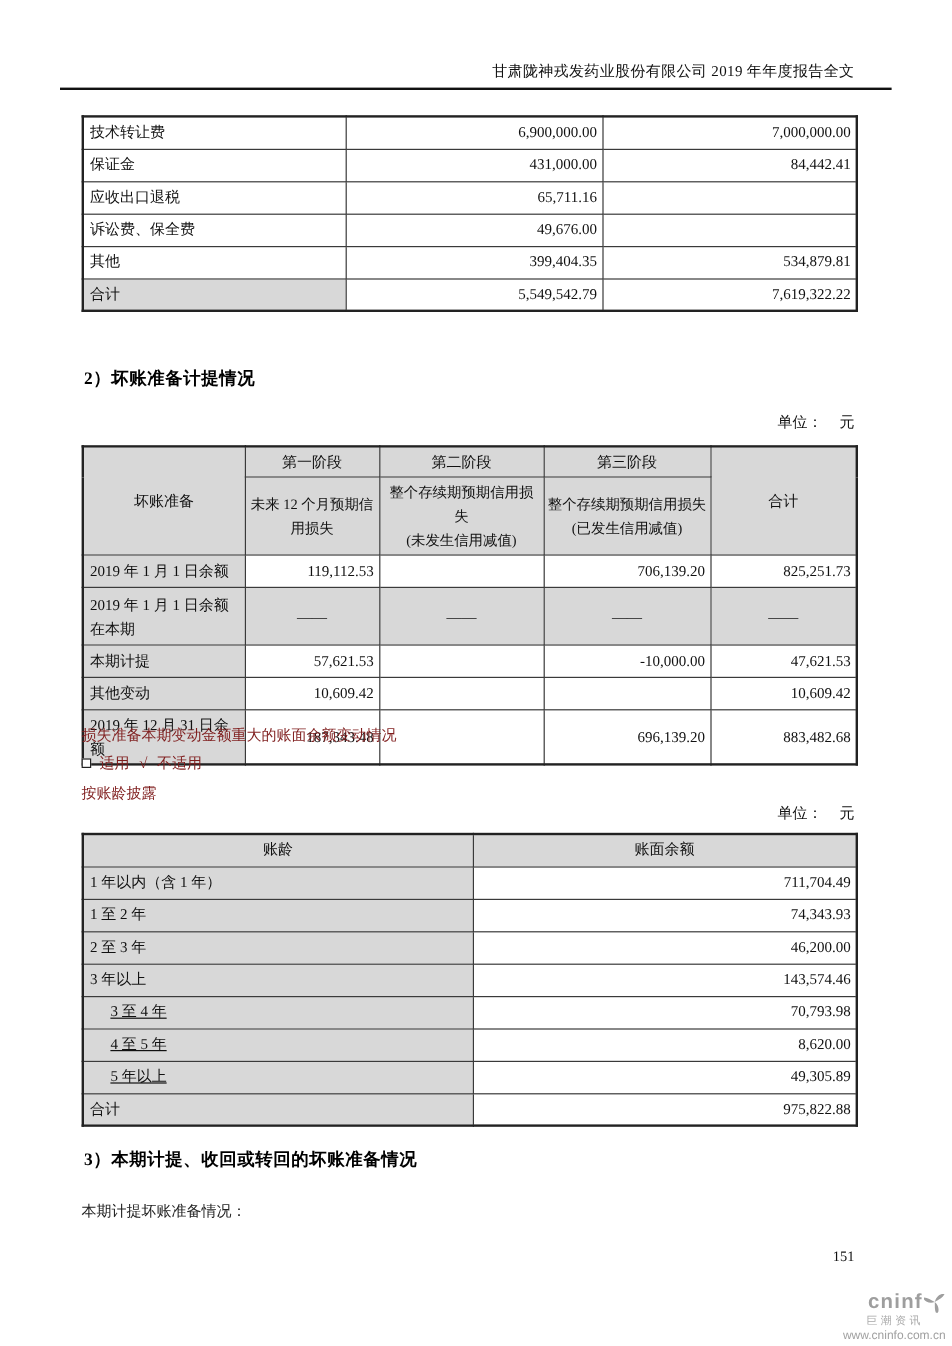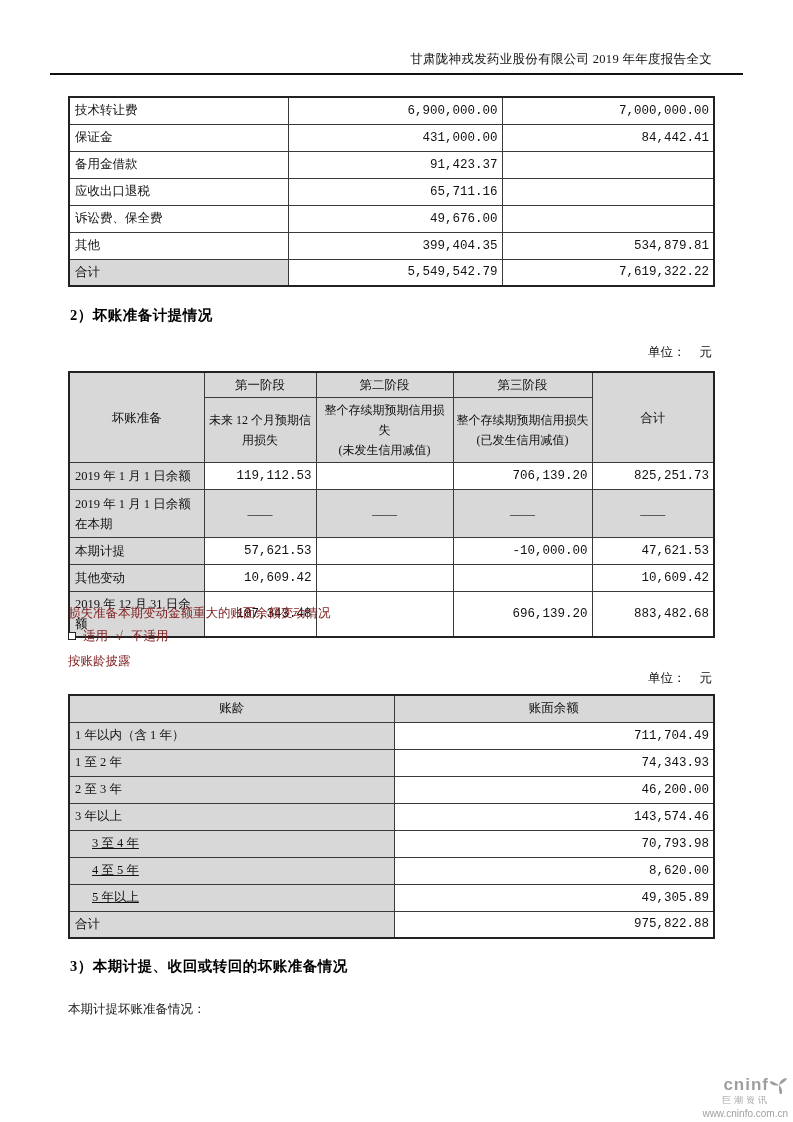--- a/index.html
+++ b/index.html
@@ -19,21 +19,21 @@
   .hdr-rule { position:absolute; top:73px; left:50px; width:693px; height:2px; background:#111; }
 
   
   table.tbl {
     border-collapse:collapse; table-layout:fixed;
     border:2px solid #222; background:#fff;
     font-size:12.5px; color:#111;
   }
   table.tbl td { border:1px solid #3a3a3a; vertical-align:middle; overflow:hidden; }
   td.lbl  { text-align:left;  padding:2px 4px 2px 5px; }
-  td.num  { text-align:right; padding:2px 4px; font-size:12.5px;font-family:Liberation Mono, monospace; }
+  td.num  { text-align:right; padding:2px 4px; font-size:12.5px; }
   td.ctr  { text-align:center; padding:2px 3px; }
   td.gray { background:#d8d8d8; }
   td.indent { padding-left:22px;text-decoration:underline; }
 
   .tbl1 { position:absolute; top:96px;  left:68px; width:645px; }
   .tbl1 td { height:27px; }
 
   .sec-heading { position:absolute; left:70px; font-size:14.5px; font-weight:bold; color:#000; letter-spacing:0.5px; }
   .sec2 { top:306px; }
   .sec3 { top:957px; }
@@ -92,25 +92,20 @@
     <tbody>
       <tr>
         <td class="lbl">技术转让费</td>
         <td class="num">6,900,000.00</td>
         <td class="num">7,000,000.00</td>
       </tr>
       <tr>
         <td class="lbl">保证金</td>
         <td class="num">431,000.00</td>
         <td class="num">84,442.41</td>
-      </tr>
-      <tr>
-        <td class="lbl">备用金借款</td>
-        <td class="num">91,423.37</td>
-        <td class="num"></td>
       </tr>
       <tr>
         <td class="lbl">应收出口退税</td>
         <td class="num">65,711.16</td>
         <td class="num"></td>
       </tr>
       <tr>
         <td class="lbl">诉讼费、保全费</td>
         <td class="num">49,676.00</td>
         <td class="num"></td>
@@ -250,20 +245,21 @@
       <tr>
         <td class="lbl gray">合计</td>
         <td class="num">975,822.88</td>
       </tr>
     </tbody>
   </table>
 
   <div class="sec-heading sec3">3）本期计提、收回或转回的坏账准备情况</div>
   <div class="subtext">本期计提坏账准备情况：</div>
 
+  <div class="pagenum">151</div>
 
   <div class="logo">
     <div class="logo-top">
       <span class="logo-brand">cninf</span>
       <svg width="18" height="18" viewBox="0 0 24 24">
         <g fill="#9e9e9e">
           <path d="M12,12 C13.5,5 19,2.2 22.8,3.2 C21,7.4 16.5,9.2 12,12 Z"></path>
           <path d="M12,12 C13.5,5 19,2.2 22.8,3.2 C21,7.4 16.5,9.2 12,12 Z" transform="rotate(120 12 12)"></path>
           <path d="M12,12 C13.5,5 19,2.2 22.8,3.2 C21,7.4 16.5,9.2 12,12 Z" transform="rotate(240 12 12)"></path>
         </g>

